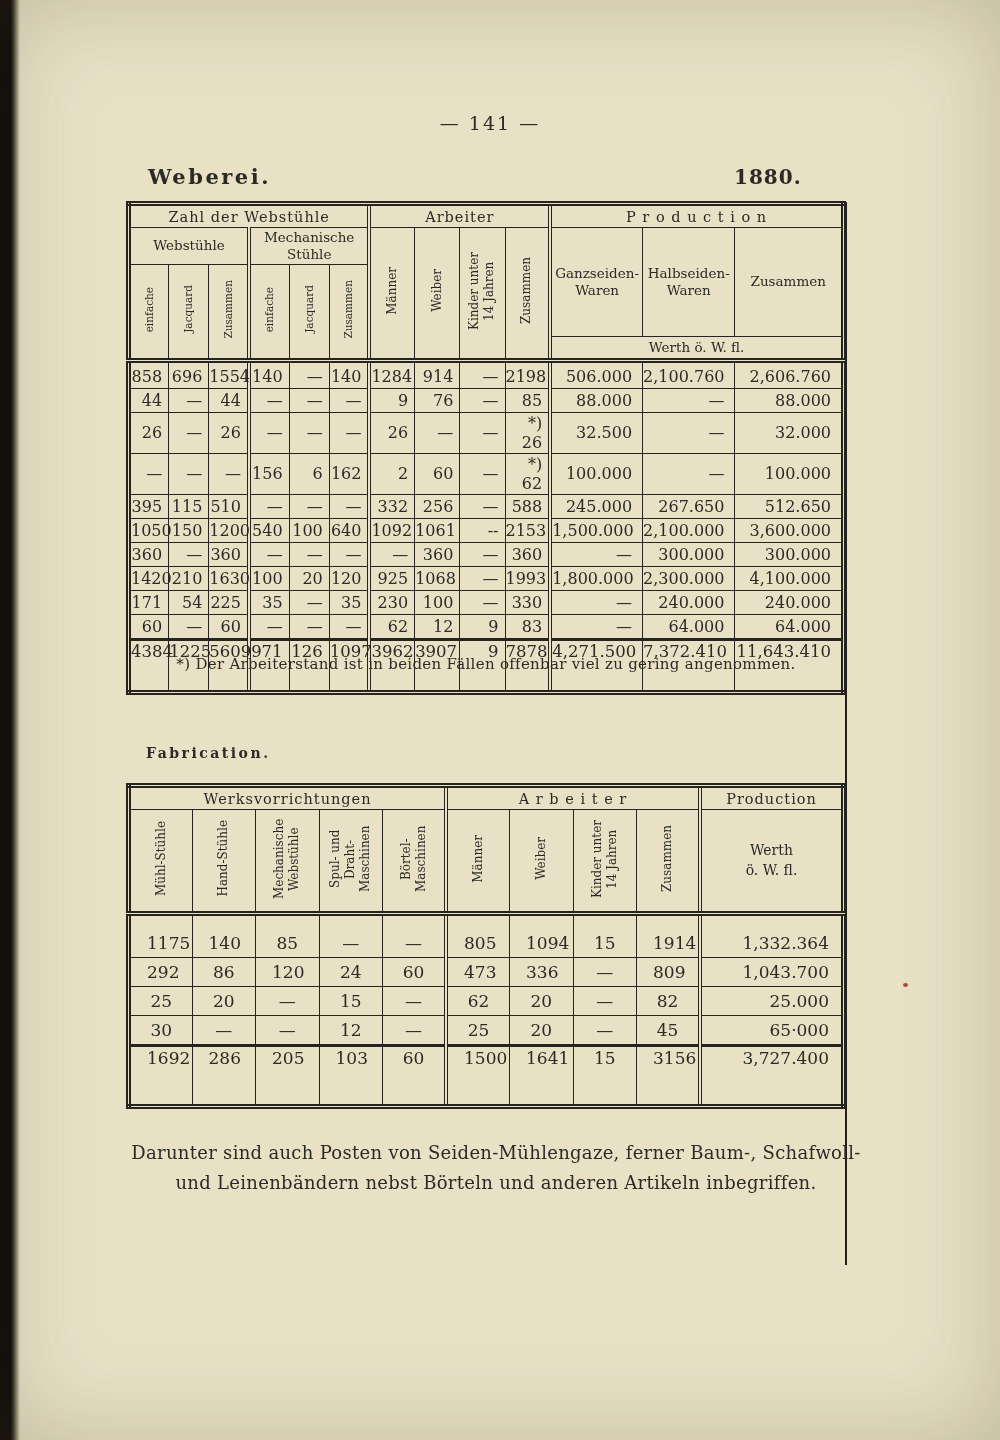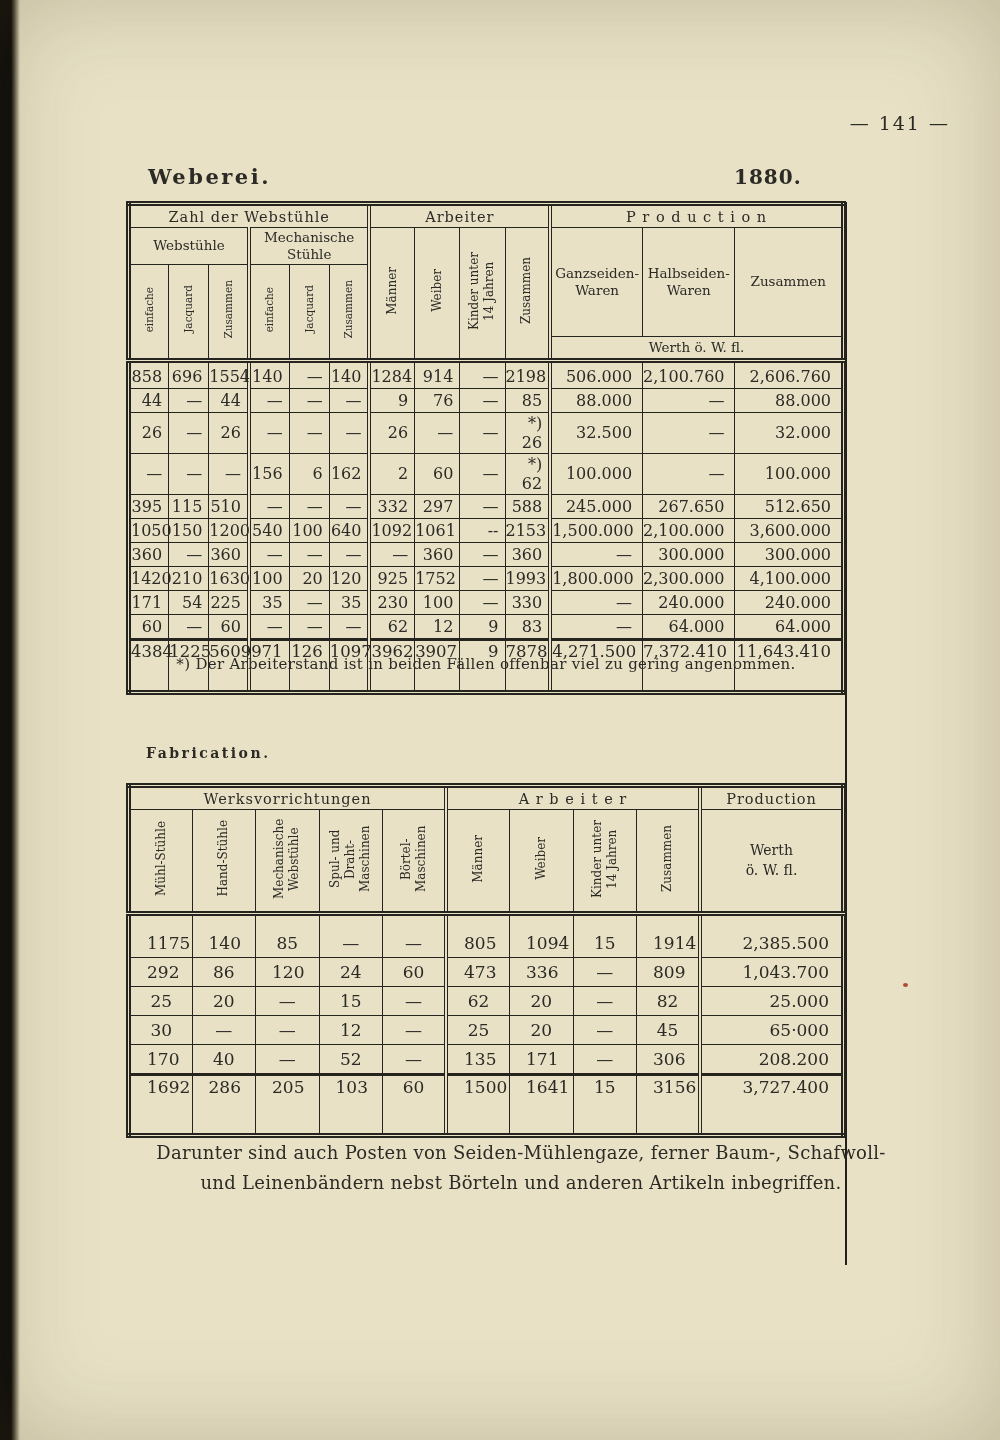--- a/index.html
+++ b/index.html
@@ -2,21 +2,21 @@
 <html><head>
 <meta charset="utf-8">
 <style>
   html,body{margin:0;padding:0;background:#c9c2a8;}
   .page{position:relative;width:1000px;height:1440px;background:#e8e1c6;font-family:"DejaVu Serif",serif;color:#2b2a25;overflow:hidden;}
   .vignette{position:absolute;inset:0;box-shadow:inset 0 0 95px rgba(95,82,48,.28);pointer-events:none;}
   .gutter{position:absolute;left:0;top:0;width:20px;height:100%;
     background:linear-gradient(90deg,#090807 0,#090807 11px,#4a4436 14px,rgba(74,68,54,0) 20px);}
   .right-rule{position:absolute;left:845px;top:202px;width:2px;height:1063px;background:#232019;}
   .speck{position:absolute;left:903px;top:983px;width:5px;height:4px;border-radius:50%;background:#b04a31;}
-  .page-number{position:absolute;top:112px;left:30px;width:920px;text-align:right;font-size:19px;letter-spacing:2px;}
+  .page-number{position:absolute;top:112px;left:30px;width:920px;text-align:center;font-size:19px;letter-spacing:2px;}
   .title{position:absolute;top:164px;left:148px;font-size:21px;font-weight:bold;letter-spacing:2.5px;text-align:center;}
   .year{position:absolute;top:165px;left:734px;font-size:20px;font-weight:bold;letter-spacing:1px;}
 
   table{border-collapse:collapse;table-layout:fixed;}
   .t1{position:absolute;top:201px;left:126px;width:720px;border:5px double #26241f;}
   .t2{position:absolute;top:783px;left:126px;width:720px;border:5px double #26241f;}
   th,td{border:1px solid #26241f;}
   .dl{border-left:4px double #26241f !important;}
   thead th{font-weight:normal;text-align:center;vertical-align:middle;padding:1px 2px;}
   .group{font-size:14.5px;letter-spacing:1px;margin-top:27px;}
@@ -40,21 +40,21 @@
   .t2v{font-size:12px;}
   .werth2{font-size:14px;line-height:1.4;}
   .t2 td{font-size:17px;text-align:center;height:26px;padding:1px 16px;}
   .t2 td:nth-child(6),.t2 td:nth-child(10){border-left:4px double #26241f;}
   .t2 td:nth-child(10){text-align:right;padding-right:12px;}
   .t2 tbody tr:first-child td{padding-top:14px;}
   .t2 tfoot td{border-top:3px solid #26241f;padding-bottom:30px;vertical-align:top;}
 
   .footnote{position:absolute;top:655px;left:126px;width:720px;text-align:center;font-size:15px;letter-spacing:.3px;}
   .section-title{position:absolute;top:745px;left:146px;font-size:14px;font-weight:bold;letter-spacing:2.5px;}
-  .closing{position:absolute;top:1138px;left:126px;width:740px;text-align:center;font-size:18px;line-height:30px;letter-spacing:.3px;margin-left:25px;}
+  .closing{position:absolute;top:1138px;left:126px;width:740px;text-align:center;font-size:18px;line-height:30px;letter-spacing:.3px;}
 </style>
 </head>
 <body>
 
 <div class="page">
   <div class="gutter"></div>
   <div class="right-rule"></div>
   <div class="speck"></div>
 
   <div class="page-number">—  141  —</div>
@@ -168,21 +168,21 @@
           <td>100.000</td>
         </tr>
         <tr>
           <td>395</td>
           <td>115</td>
           <td>510</td>
           <td>—</td>
           <td>—</td>
           <td>—</td>
           <td>332</td>
-          <td>297</td>
+          <td>256</td>
           <td>—</td>
           <td>588</td>
           <td>245.000</td>
           <td>267.650</td>
           <td>512.650</td>
         </tr>
         <tr>
           <td>1050</td>
           <td>150</td>
           <td>1200</td>
@@ -213,21 +213,21 @@
           <td>300.000</td>
         </tr>
         <tr>
           <td>1420</td>
           <td>210</td>
           <td>1630</td>
           <td>100</td>
           <td>20</td>
           <td>120</td>
           <td>925</td>
-          <td>1752</td>
+          <td>1068</td>
           <td>—</td>
           <td>1993</td>
           <td>1,800.000</td>
           <td>2,300.000</td>
           <td>4,100.000</td>
         </tr>
         <tr>
           <td>171</td>
           <td>54</td>
           <td>225</td>
@@ -320,21 +320,21 @@
         <tr>
           <td>1175</td>
           <td>140</td>
           <td>85</td>
           <td>—</td>
           <td>—</td>
           <td>805</td>
           <td>1094</td>
           <td>15</td>
           <td>1914</td>
-          <td>2,385.500</td>
+          <td>1,332.364</td>
         </tr>
         <tr>
           <td>292</td>
           <td>86</td>
           <td>120</td>
           <td>24</td>
           <td>60</td>
           <td>473</td>
           <td>336</td>
           <td>—</td>
@@ -357,32 +357,20 @@
           <td>30</td>
           <td>—</td>
           <td>—</td>
           <td>12</td>
           <td>—</td>
           <td>25</td>
           <td>20</td>
           <td>—</td>
           <td>45</td>
           <td>65·000</td>
-        </tr>
-        <tr>
-          <td>170</td>
-          <td>40</td>
-          <td>—</td>
-          <td>52</td>
-          <td>—</td>
-          <td>135</td>
-          <td>171</td>
-          <td>—</td>
-          <td>306</td>
-          <td>208.200</td>
         </tr>
       </tbody>
     <tfoot>
         <tr>
           <td>1692</td>
           <td>286</td>
           <td>205</td>
           <td>103</td>
           <td>60</td>
           <td>1500</td>

